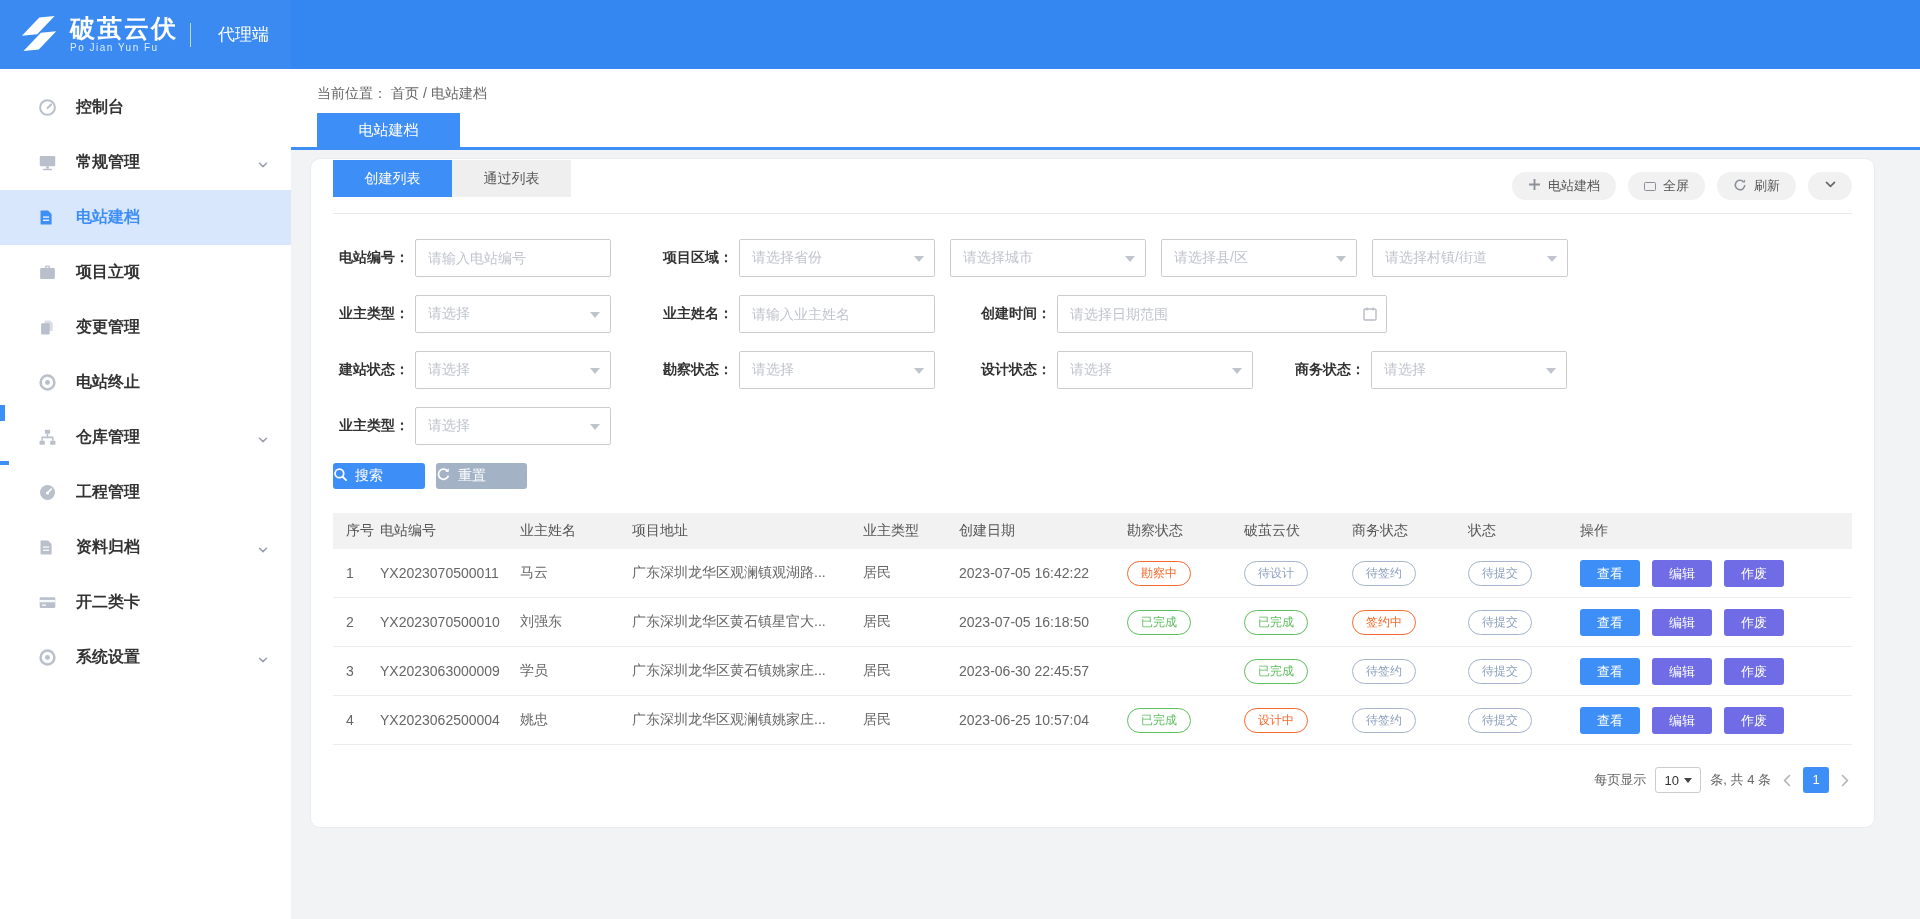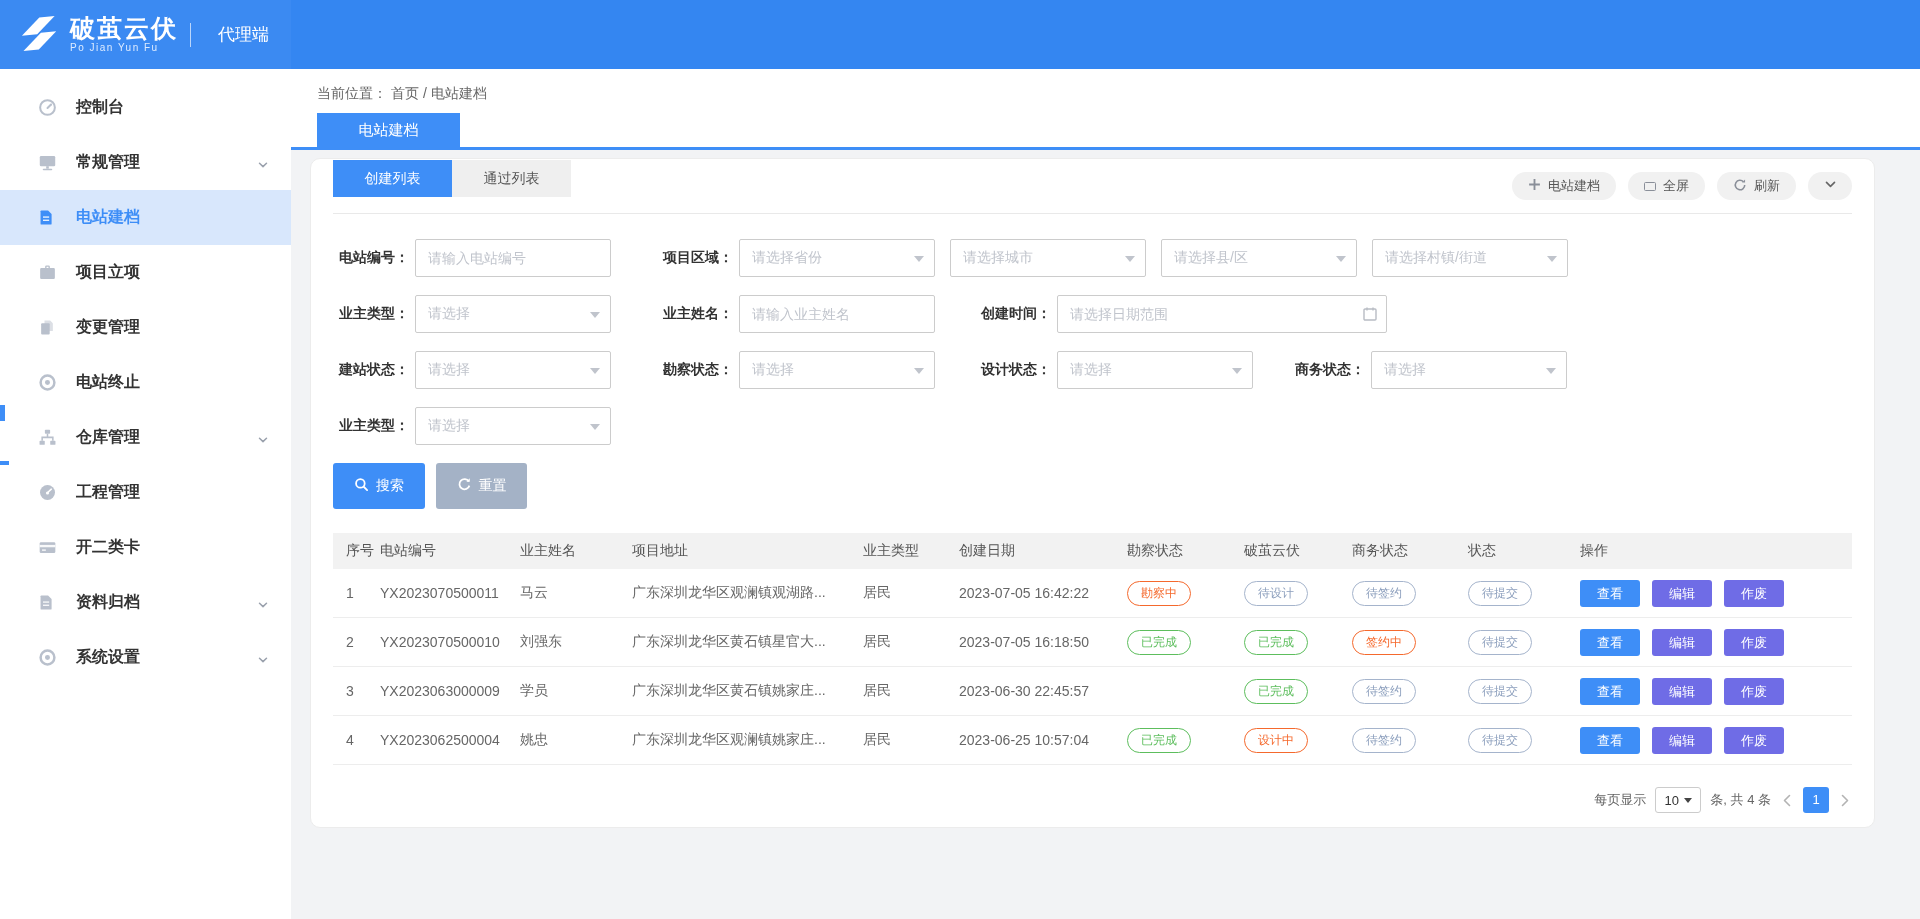--- a/index.html
+++ b/index.html
@@ -59,21 +59,21 @@
   .flabel { width:76px; flex:none; text-align:right; font-size:14px; font-weight:bold; color:#333; }
   .ffield { margin-left:6px; height:38px; border:1px solid #ccc; border-radius:2px; background:#fff; position:relative; flex:none; }
   .w176 { width:196px; } .w330 { width:330px; }
   .ml46 { margin-left:46px; } .ml40 { margin-left:40px; } .ml36 { margin-left:36px; } .ml15 { margin-left:15px; }
   .fselect { display:flex; align-items:center; padding:0 26px 0 12px; color:#c0c4cc; font-size:14px; cursor:pointer; }
   .caret { position:absolute; right:10px; top:50%; margin-top:-2px; width:0; height:0; border:5px solid transparent; border-top:6px solid #c0c4cc; }
   .ffield input { width:100%; height:100%; border:none; outline:none; background:transparent; padding:0 12px; font-size:14px; color:#333; }
   .ffield input::placeholder { color:#c0c4cc; }
   .cal-ic { position:absolute; right:8px; top:50%; margin-top:-8px; }
   .btn-row { display:flex; gap:11px; margin-top:4px; }
-  .btn { height:46px; border-radius:3px; color:#fff; font-size:14px; display:flex; align-items:center; justify-content:center; gap:7px; cursor:pointer; }
+  .btn { height:26px; border-radius:3px; color:#fff; font-size:14px; display:flex; align-items:center; gap:7px; cursor:pointer; }
   .btn.search { width:92px; background:#3e8ef7; }
   .btn.reset { width:91px; background:#a4b2c6; }
   
   .tbl { margin-top:24px; --cols:47px 140px 112px 231px 96px 168px 117px 108px 116px 112px 1fr; }
   .thead { display:grid; grid-template-columns:var(--cols); background:#f2f2f2; height:36px; align-items:center; font-size:14px; color:#555; }
   .trow { display:grid; grid-template-columns:var(--cols); height:49px; align-items:center; font-size:14px; color:#666; border-bottom:1px solid #ededed; }
   .c0 { padding-left:13px; }
   .pill { display:inline-block; min-width:46px; text-align:center; padding:4px 13px; border-radius:15px; font-size:12px; border:1px solid; line-height:1.25; background:#fff; }
   .pill.orange { color:#f5692d; border-color:#f5692d; }
   .pill.green  { color:#5dbe5d; border-color:#5dbe5d; }
@@ -238,42 +238,42 @@
       <svg width="19" height="19" viewBox="0 0 16 16">
           <circle cx="8" cy="8" r="6.3" fill="currentColor"></circle>
           <circle cx="8" cy="8.4" r="1.3" fill="#fff"></circle>
           <line x1="8.6" y1="7.6" x2="11.2" y2="5.2" stroke="#fff" stroke-width="1.3" stroke-linecap="round"></line>
         </svg>
     </span>
     <span class="slabel">工程管理</span>
   </div>
   <div class="snav-item">
     <span class="sicon">
-      <svg width="19" height="19" viewBox="0 0 16 16">
-          <rect x="1.4" y="3.6" width="13.2" height="9" rx="1.1" fill="currentColor"></rect>
-          <rect x="1.4" y="5.8" width="13.2" height="2" fill="#fff" opacity=".9"></rect>
-          <rect x="3.4" y="9.6" width="3.2" height="1.2" fill="#fff" opacity=".9"></rect>
-        </svg>
-    </span>
-    <span class="slabel">开二类卡</span>
-  </div>
-  <div class="snav-item">
-    <span class="sicon">
       <svg width="17" height="19" viewBox="0 0 16 16">
           <path d="M3.2 1.3h6.3l3.3 3.3v9.3a.8.8 0 0 1-.8.8H3.2a.8.8 0 0 1-.8-.8V2.1a.8.8 0 0 1 .8-.8z" fill="currentColor"></path>
           <rect x="4.7" y="7" width="5.8" height="1.2" fill="#fff" opacity=".95"></rect>
           <rect x="4.7" y="10" width="5.8" height="1.2" fill="#fff" opacity=".95"></rect>
         </svg>
     </span>
     <span class="slabel">资料归档</span>
     <span class="schev">
       <svg width="12" height="12" viewBox="0 0 12 12">
           <polyline points="2.5,4.2 6,7.6 9.5,4.2" fill="none" stroke="#9aa1ad" stroke-width="1.5" stroke-linecap="round" stroke-linejoin="round"></polyline>
         </svg>
     </span>
+  </div>
+  <div class="snav-item">
+    <span class="sicon">
+      <svg width="19" height="19" viewBox="0 0 16 16">
+          <rect x="1.4" y="3.6" width="13.2" height="9" rx="1.1" fill="currentColor"></rect>
+          <rect x="1.4" y="5.8" width="13.2" height="2" fill="#fff" opacity=".9"></rect>
+          <rect x="3.4" y="9.6" width="3.2" height="1.2" fill="#fff" opacity=".9"></rect>
+        </svg>
+    </span>
+    <span class="slabel">开二类卡</span>
   </div>
   <div class="snav-item">
     <span class="sicon">
       <svg width="19" height="19" viewBox="0 0 16 16">
           <circle cx="8" cy="8" r="5.8" fill="none" stroke="currentColor" stroke-width="2.1"></circle>
           <circle cx="8" cy="8" r="2.1" fill="currentColor"></circle>
         </svg>
     </span>
     <span class="slabel">系统设置</span>
     <span class="schev">

